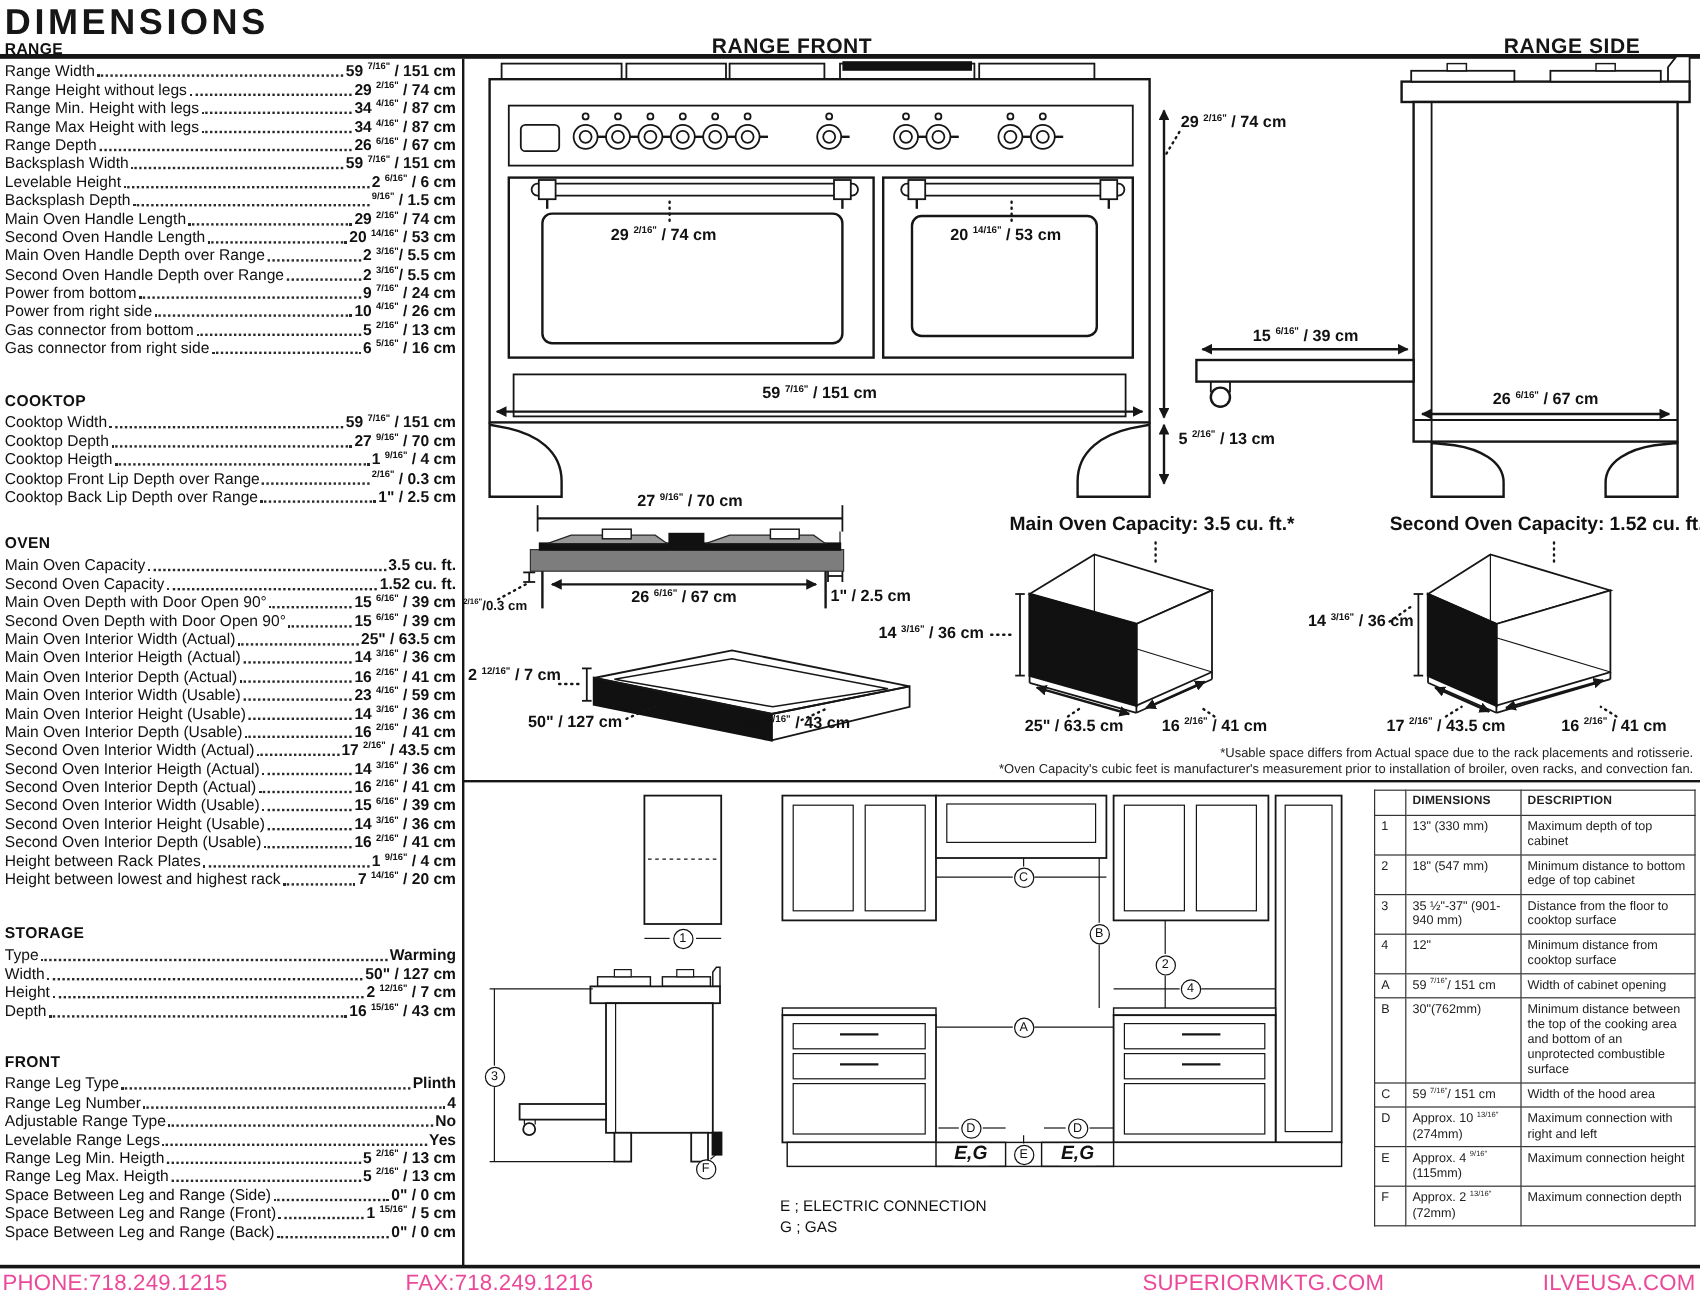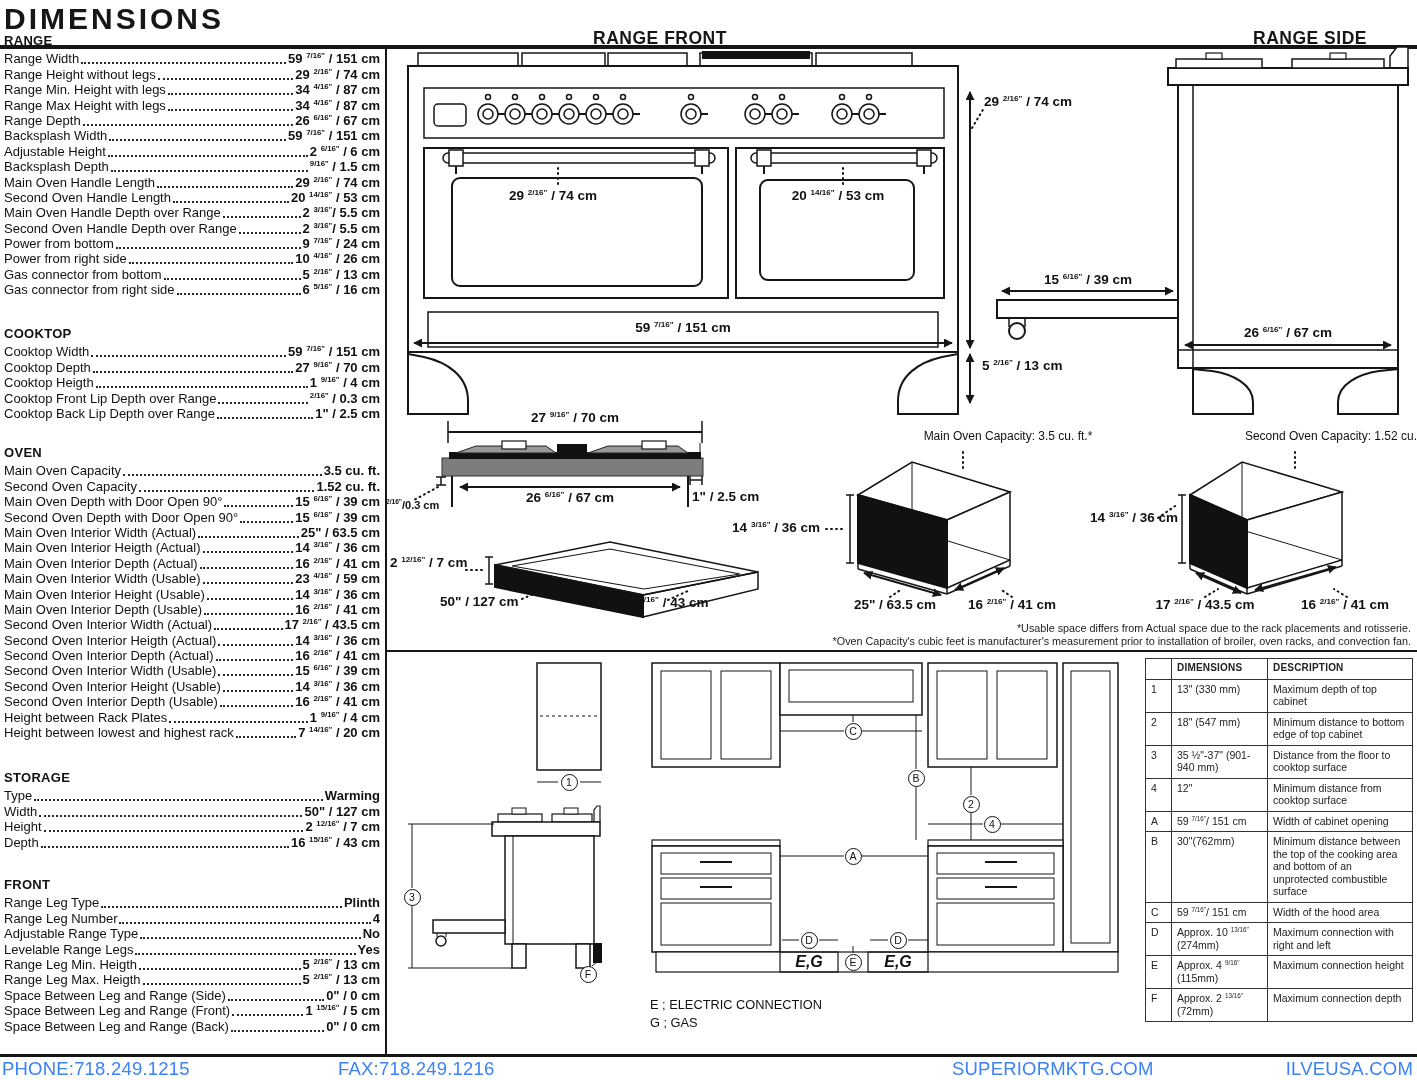--- a/index.html
+++ b/index.html
@@ -16,30 +16,30 @@
   .dots{flex:1;border-bottom:2px dotted #2a2a2a;margin:0 2px 2px 2px;min-width:6px;}
   .val{white-space:nowrap;font-weight:bold;}
   sup{font-size:.6em;vertical-align:super;line-height:0;}
   
   .dim{position:absolute;font-weight:bold;font-size:13.5px;color:#111;white-space:nowrap;}
   .ctr{transform:translateX(-50%);}
   .rt{text-align:right;white-space:nowrap;}
   .sm{font-size:11px;}
   .dtitle{position:absolute;font-weight:bold;font-size:17.5px;letter-spacing:.5px;
           transform:translateX(-50%);white-space:nowrap;color:#161616;}
-  .cap{position:absolute;font-weight:normal;font-size:12px;transform:translateX(-50%);white-space:nowrap;margin-left:48px;}
+  .cap{position:absolute;font-weight:bold;font-size:16px;transform:translateX(-50%);white-space:nowrap;}
   .note{position:absolute;font-size:10.8px;color:#222;white-space:nowrap;}
   .inote{position:absolute;font-size:12.8px;color:#111;white-space:nowrap;}
   .circ{position:absolute;width:17px;height:17px;box-sizing:border-box;border:1.6px solid #111;
         border-radius:50%;background:#fff;display:flex;align-items:center;justify-content:center;
         font-size:10.5px;color:#111;z-index:3;}
   .eg{position:absolute;transform:translate(-50%,-50%);font-size:16px;font-style:italic;font-weight:bold;
       background:rgba(255,255,255,.7);padding:0 1px;white-space:nowrap;z-index:2;text-align:center;}
   
-  .foot{position:absolute;top:1058px;font-size:18.5px;letter-spacing:.2px;color:#3b82f6;white-space:nowrap;}
+  .foot{position:absolute;top:1058px;font-size:18.5px;letter-spacing:.2px;color:#ec4899;white-space:nowrap;}
   
   .insttable{position:absolute;left:1145px;top:658px;width:268px;border-collapse:collapse;
              font-size:10.5px;color:#222;}
   .insttable th,.insttable td{border:1.5px solid #333;padding:3px 5px 4px 5px;vertical-align:top;
              text-align:left;line-height:12.5px;}
   .insttable th{font-weight:bold;font-size:10px;letter-spacing:.2px;}
   .tid{text-align:left;}
   
   svg{position:absolute;overflow:visible;}
   svg line,svg rect,svg path,svg circle,svg polygon{stroke:#161616;fill:none;stroke-width:2;}
@@ -96,21 +96,21 @@
           <span class="val">26 <sup>6/16"</sup> / 67 cm</span>
         </div>
 
         <div class="row">
           <span class="lbl">Backsplash Width</span>
           <span class="dots"></span>
           <span class="val">59 <sup>7/16"</sup> / 151 cm</span>
         </div>
 
         <div class="row">
-          <span class="lbl">Adjustable Height</span>
+          <span class="lbl">Levelable Height</span>
           <span class="dots"></span>
           <span class="val">2 <sup>6/16"</sup> / 6 cm</span>
         </div>
 
         <div class="row">
           <span class="lbl">Backsplash Depth</span>
           <span class="dots"></span>
           <span class="val"><sup>9/16"</sup> / 1.5 cm</span>
         </div>
 

